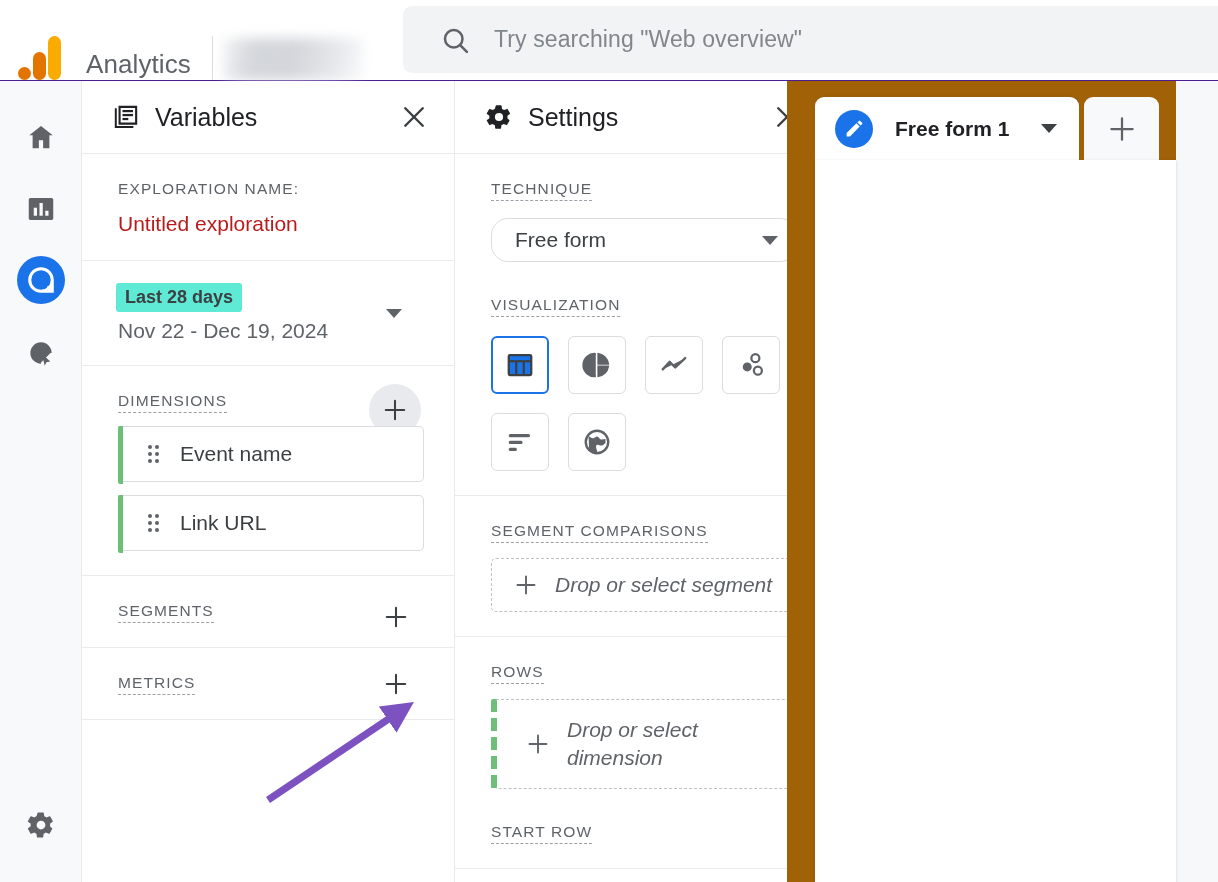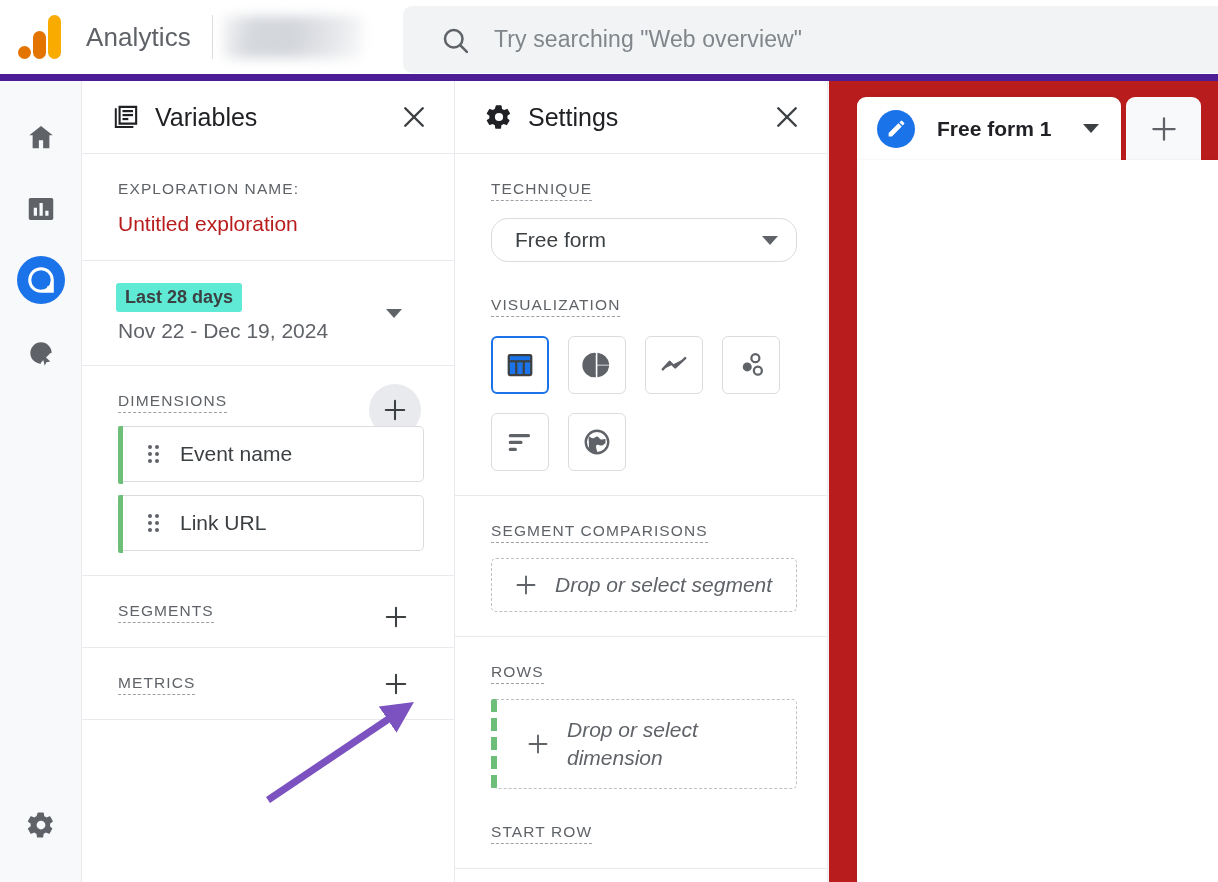--- a/index.html
+++ b/index.html
@@ -14,22 +14,22 @@
     -webkit-font-smoothing: antialiased;
   }
 
   
   .topbar {
     position: absolute;
     top: 0; left: 0;
     width: 1218px; height: 81px;
     background: #ffffff;
     display: flex;
-    align-items: center;
-    border-bottom: 7px solid #4c1d95;
+    align-items: flex-end;
+    border-bottom: 1px solid #4c1d95;
   }
   .logo-wrap {
     width: 81px;
     display: flex;
     align-items: center;
     justify-content: center;
   }
   .ga-logo { position: relative; width: 46px; height: 44px; }
   .ga-logo .bar-tall {
     position: absolute; right: 3px; top: 0;
@@ -341,23 +341,23 @@
       to bottom,
       #6dbe79 0px, #6dbe79 13px,
       #ffffff 13px, #ffffff 19px);
     border-radius: 2px;
   }
   .dropzone.rows .dz-text { max-width: 180px; }
 
   
   .canvas-area {
     position: absolute;
-    top: 81px; left: 829px;
+    top: 81px; left: 787px;
     width: 389px; height: 801px;
-    background: #b91c1c;
+    background: #a16207;
     text-align: right;
   }
   .tabstrip {
     position: absolute;
     top: 16px; left: 28px;
     display: flex;
     align-items: flex-start;
   }
   .tab {
     height: 63px;

